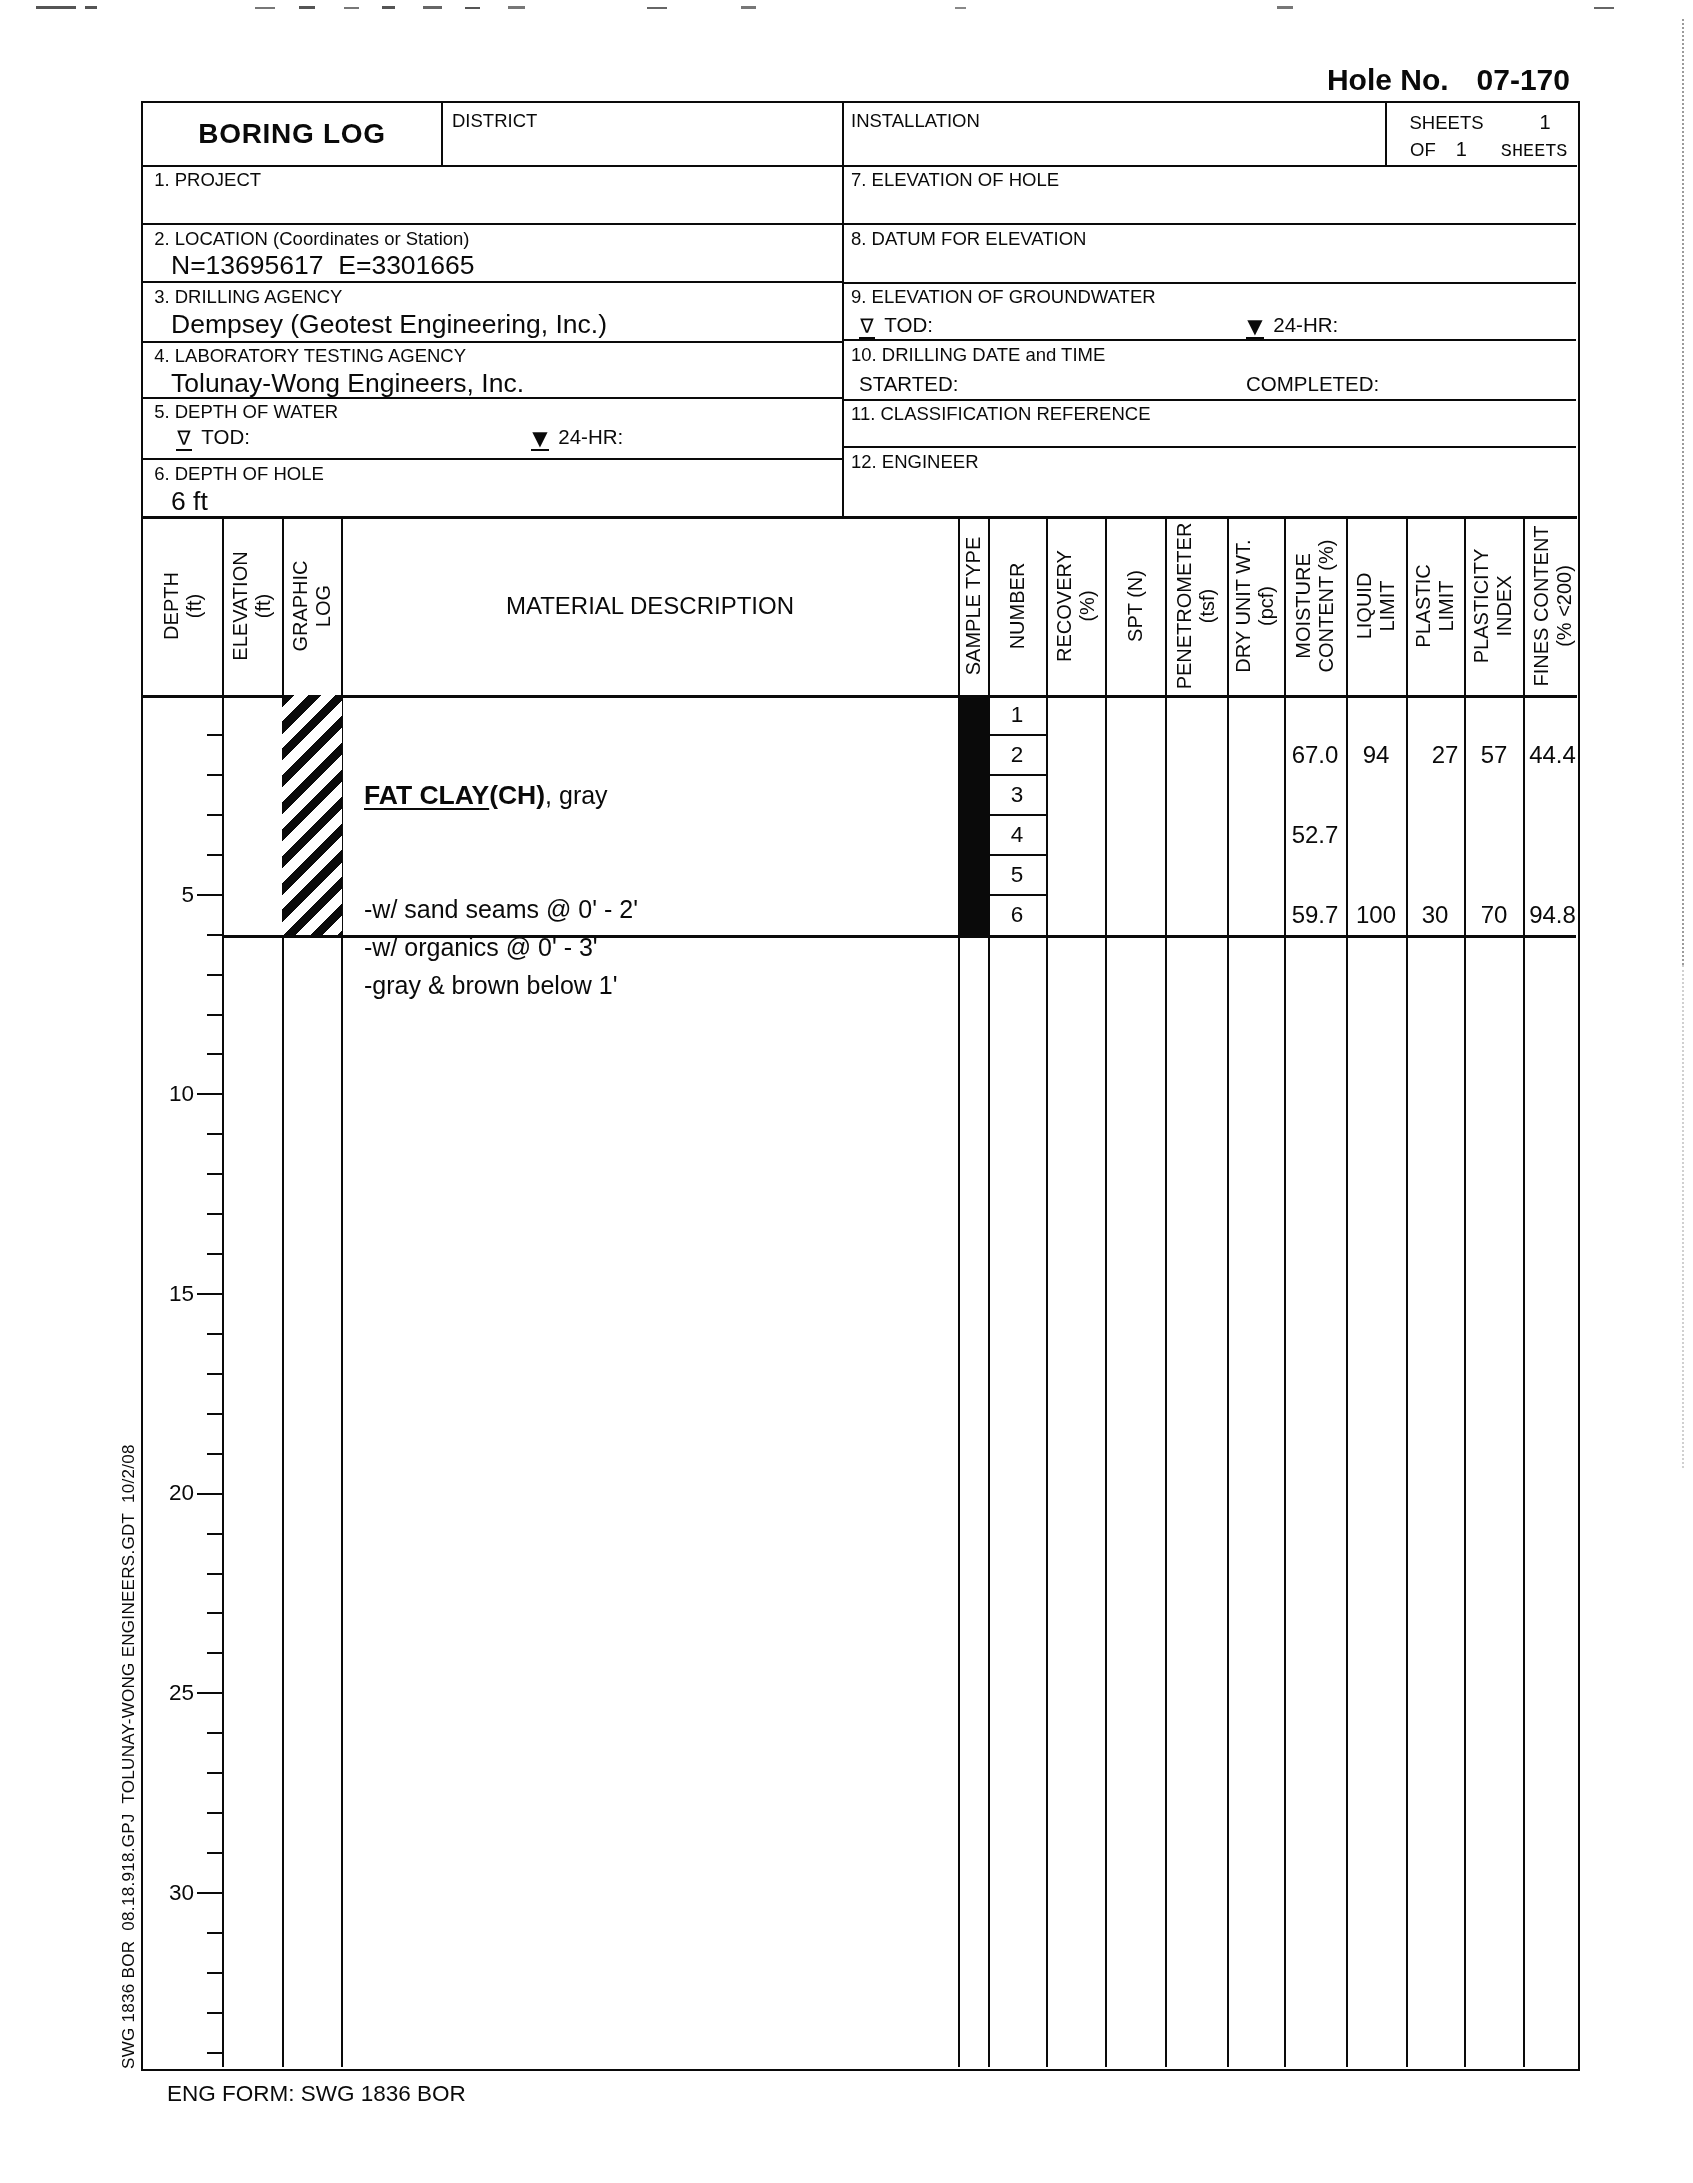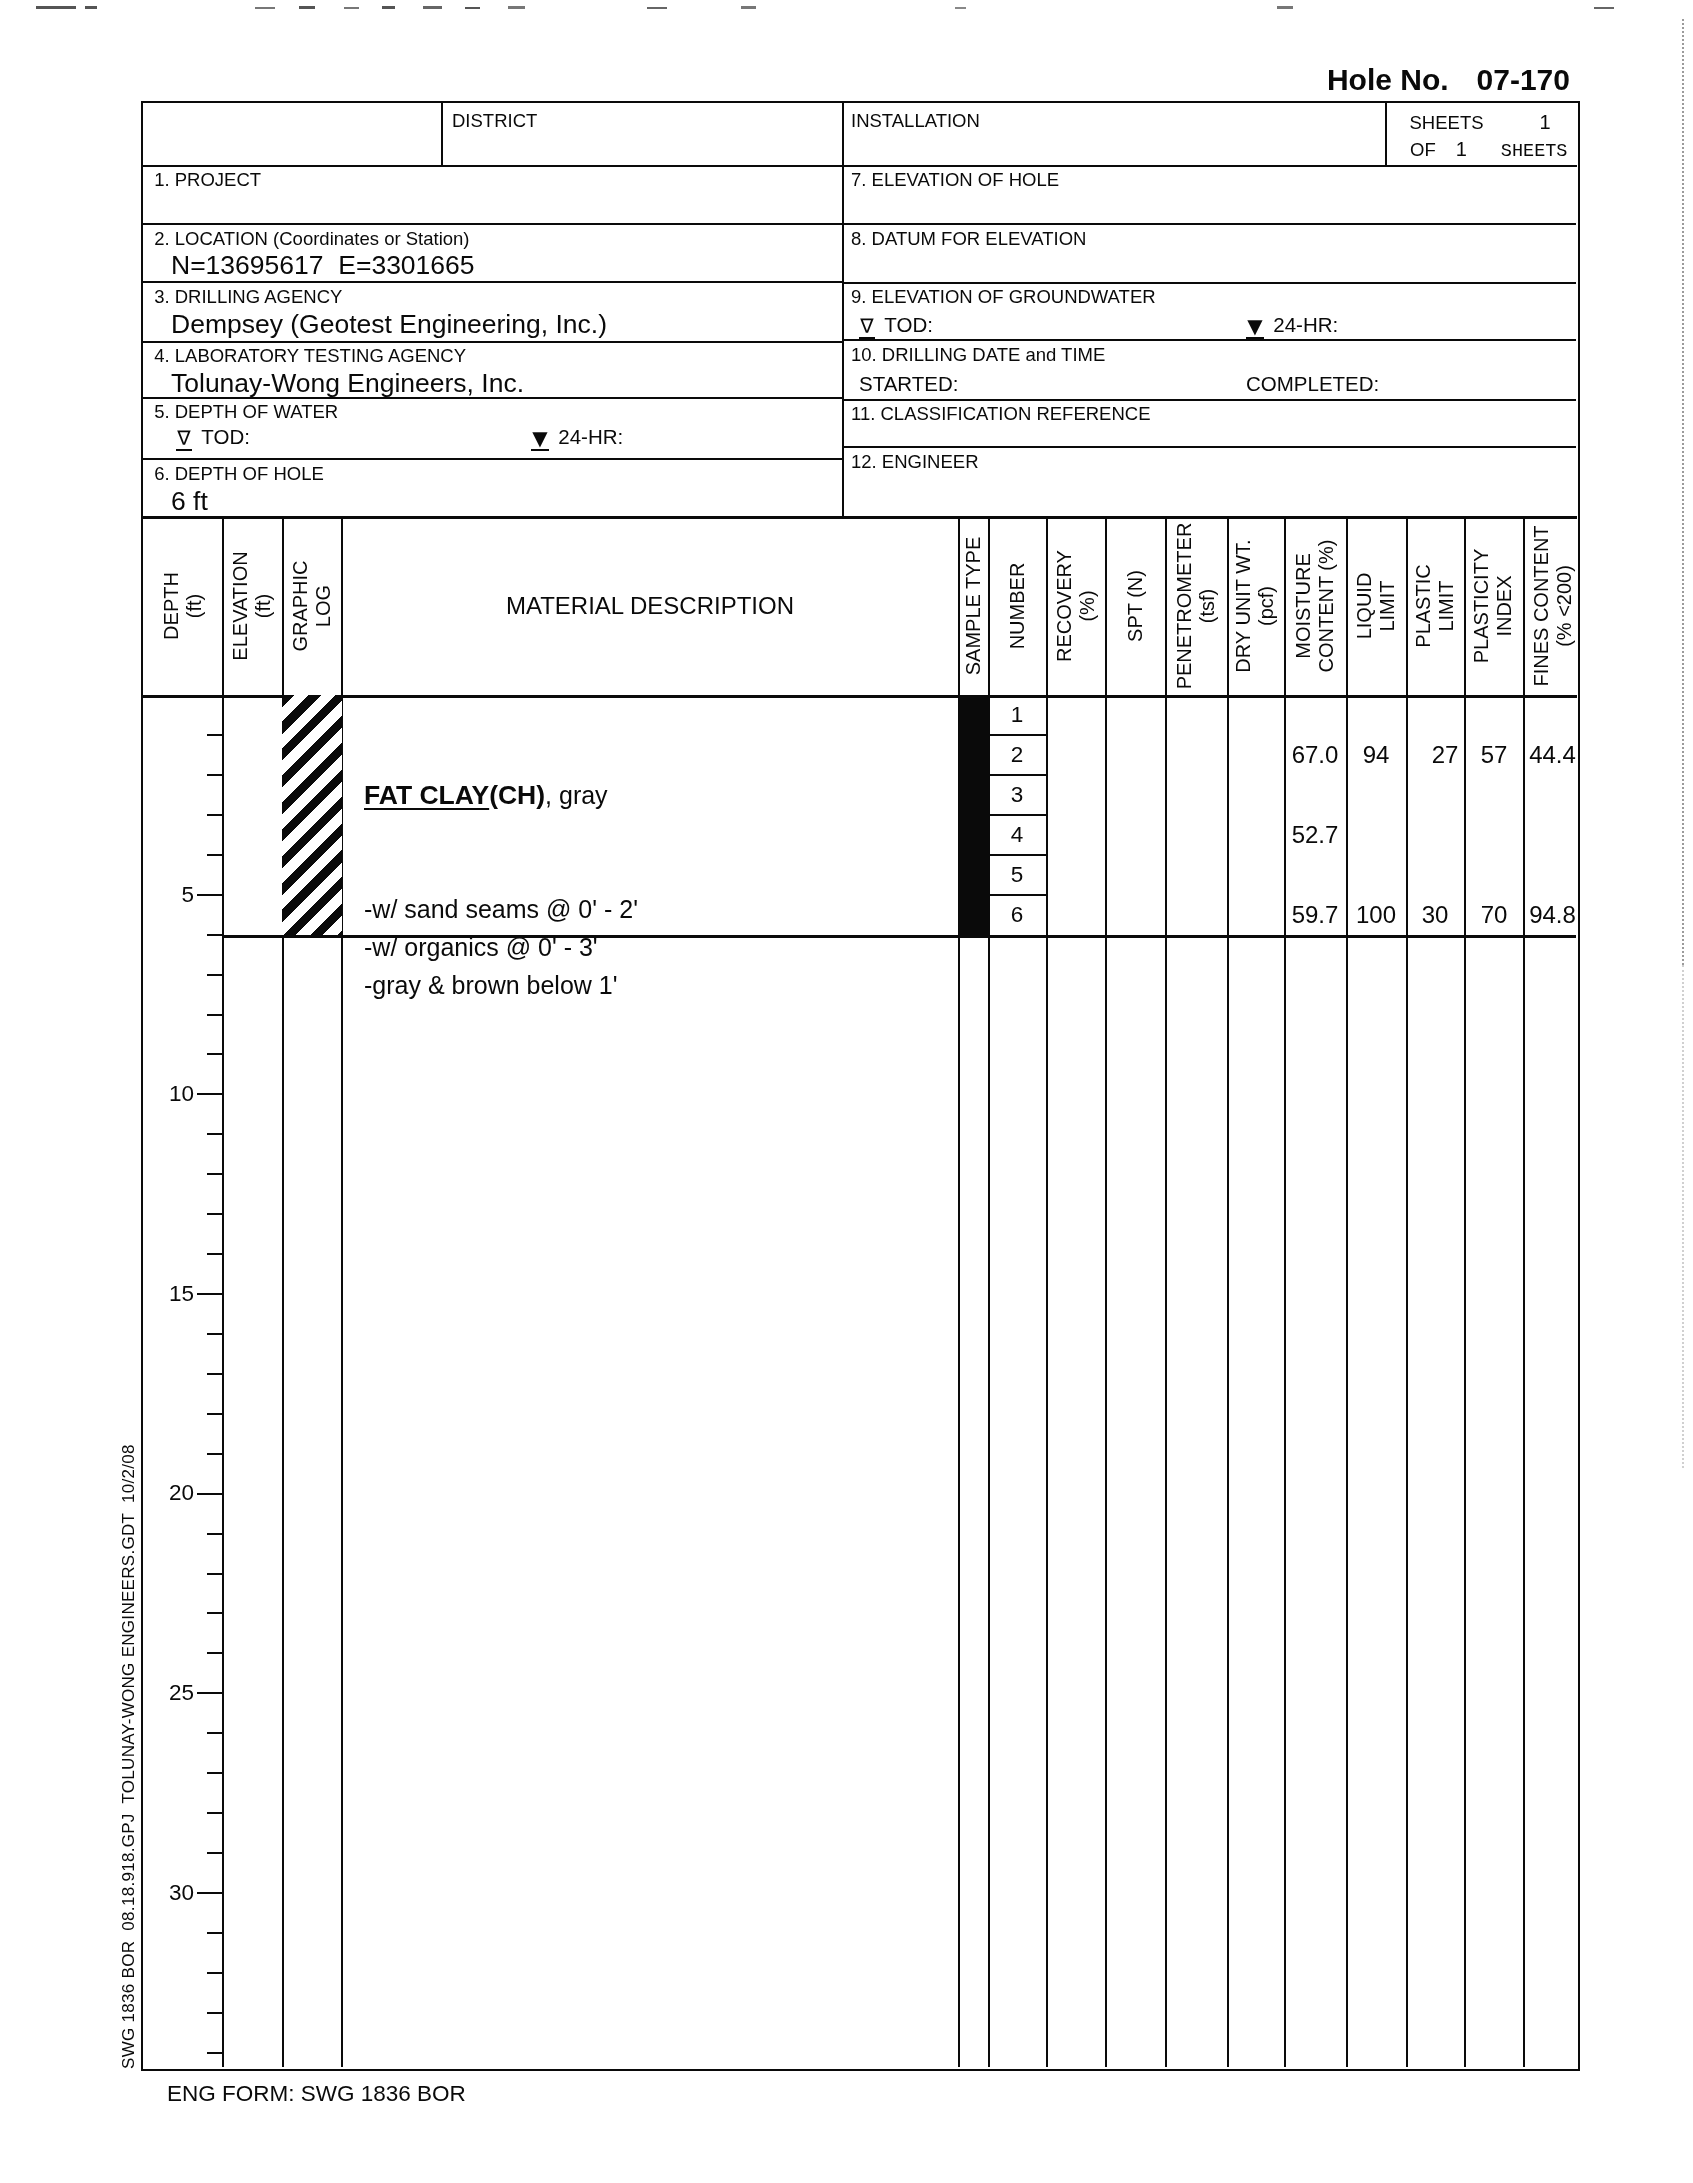--- a/index.html
+++ b/index.html
@@ -77,20 +77,21 @@
 </div>
 
 <div class="hole-no"><span>Hole No.</span><span class="gap"></span><span>07-170</span></div>
 
 <div class="sidebar">SWG 1836 BOR  08.18.918.GPJ  TOLUNAY-WONG ENGINEERS.GDT  10/2/08</div>
 
 <div class="footer-text">ENG FORM: SWG 1836 BOR</div>
 
 <div class="form" id="form">
 
+  <div class="boring-title">BORING LOG</div>
   <div class="cell-label" style="left:309px;top:6.6px">DISTRICT</div>
   <div class="cell-label" style="left:708px;top:6.6px">INSTALLATION</div>
   <div class="sheet-box">
     <div class="row1"><span>SHEETS</span><span class="num">1</span></div>
     <div class="row2"><span>OF</span><span class="num">1</span><span class="sheets">SHEETS</span></div>
   </div>
 
   <div class="cell-label" style="left:11.2px;top:66px">1. PROJECT</div>
 
   <div class="cell-label" style="left:11.2px;top:125px">2. LOCATION (Coordinates or Station)</div>

